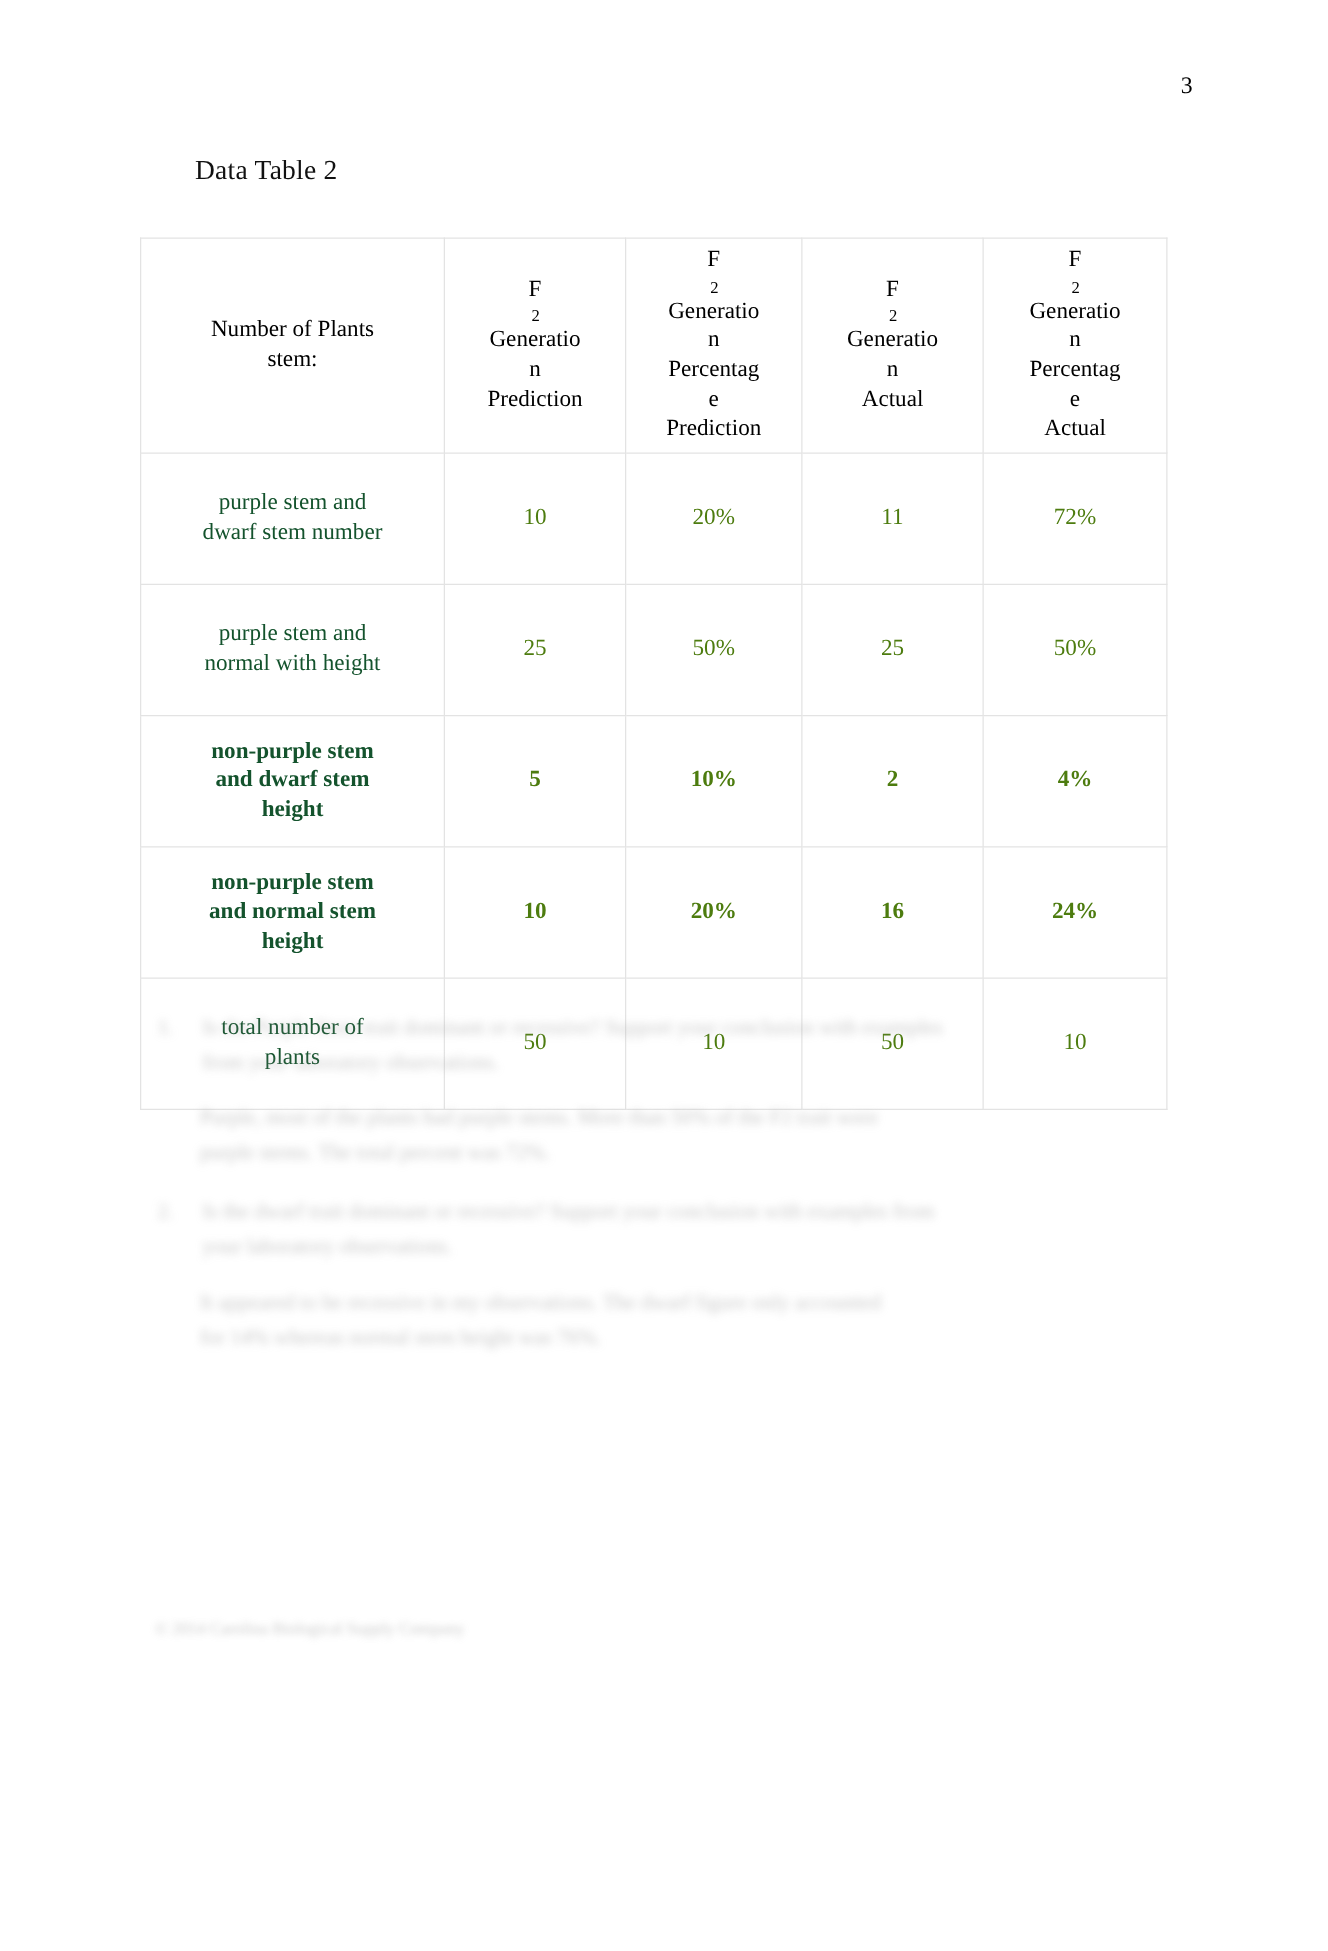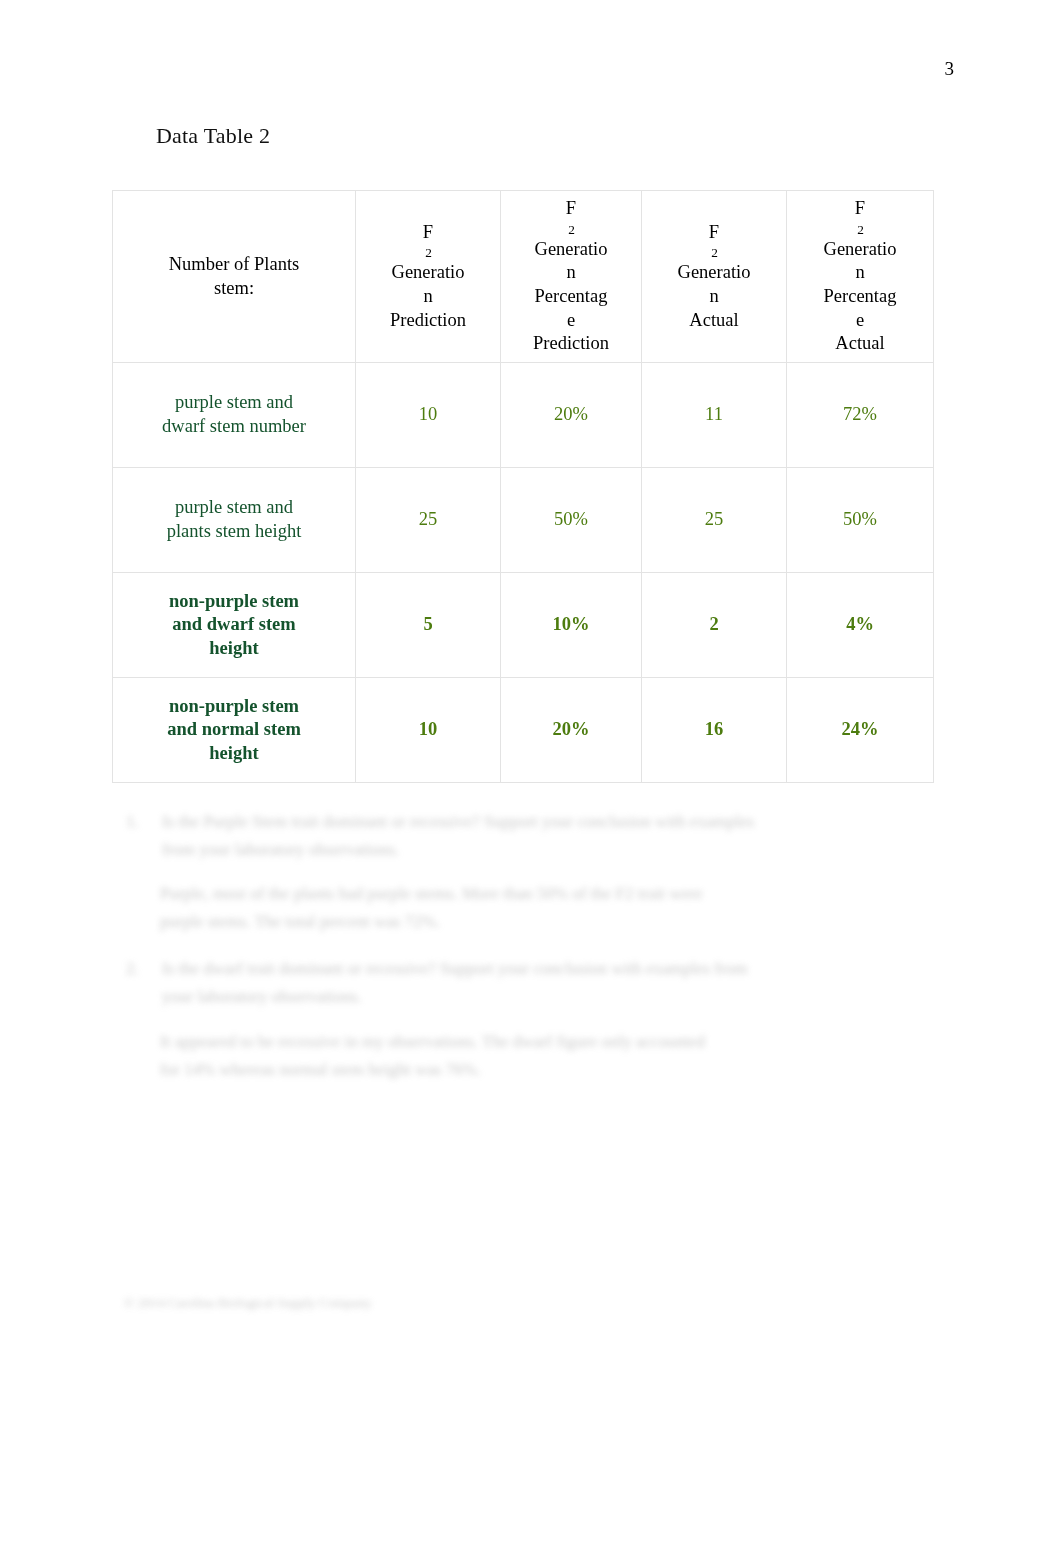--- a/index.html
+++ b/index.html
@@ -216,21 +216,21 @@
           <td class="val">10</td>
           <td class="val">20%</td>
           <td class="val">11</td>
           <td class="val">72%</td>
         </tr>
 
         <tr class="r-2line">
           <td class="row-label">
             <span class="lab">
               <span>purple stem and</span>
-              <span>plants stem height</span>
+              <span>normal with height</span>
             </span>
           </td>
           <td class="val">25</td>
           <td class="val">50%</td>
           <td class="val">25</td>
           <td class="val">50%</td>
         </tr>
 
         <tr class="r-3line">
           <td class="row-label">
@@ -253,20 +253,32 @@
               <span>and normal stem</span>
               <span>height</span>
             </span>
           </td>
           <td class="val">10</td>
           <td class="val">20%</td>
           <td class="val">16</td>
           <td class="val">24%</td>
         </tr>
 
+        <tr class="r-total">
+          <td class="row-label">
+            <span class="lab">
+              <span>total number of</span>
+              <span>plants</span>
+            </span>
+          </td>
+          <td class="val">50</td>
+          <td class="val">10</td>
+          <td class="val">50</td>
+          <td class="val">10</td>
+        </tr>
       </tbody>
     </table>
   </div>
 
   <div class="blur-block q1">
     <span class="num">1.</span>
     <span class="txt">Is the Purple Stem trait dominant or recessive? Support your conclusion with examples from your laboratory observations.</span>
   </div>
 
   <div class="blur-block a1">

